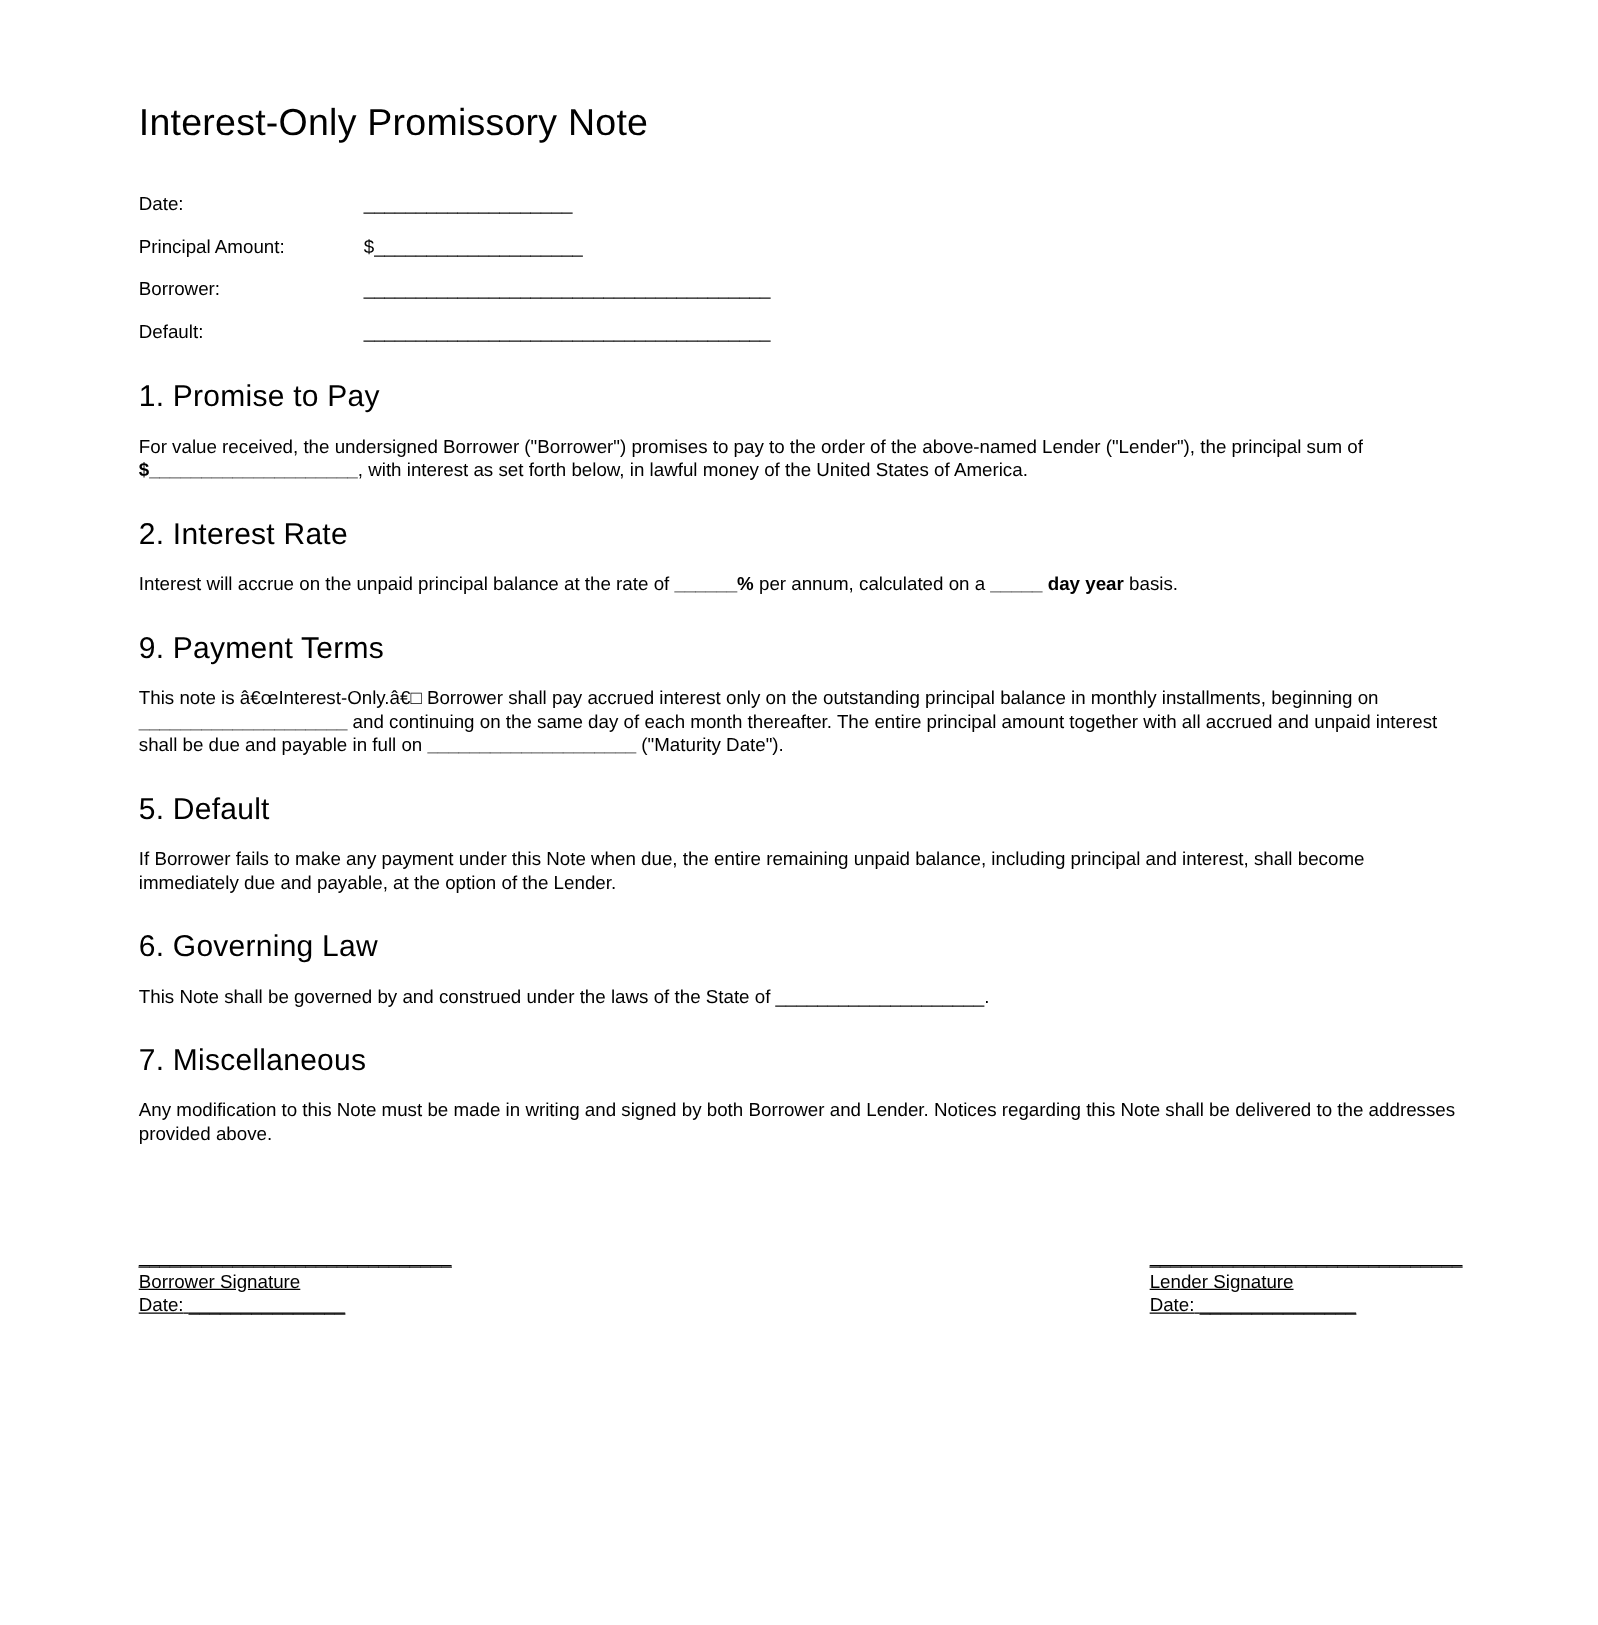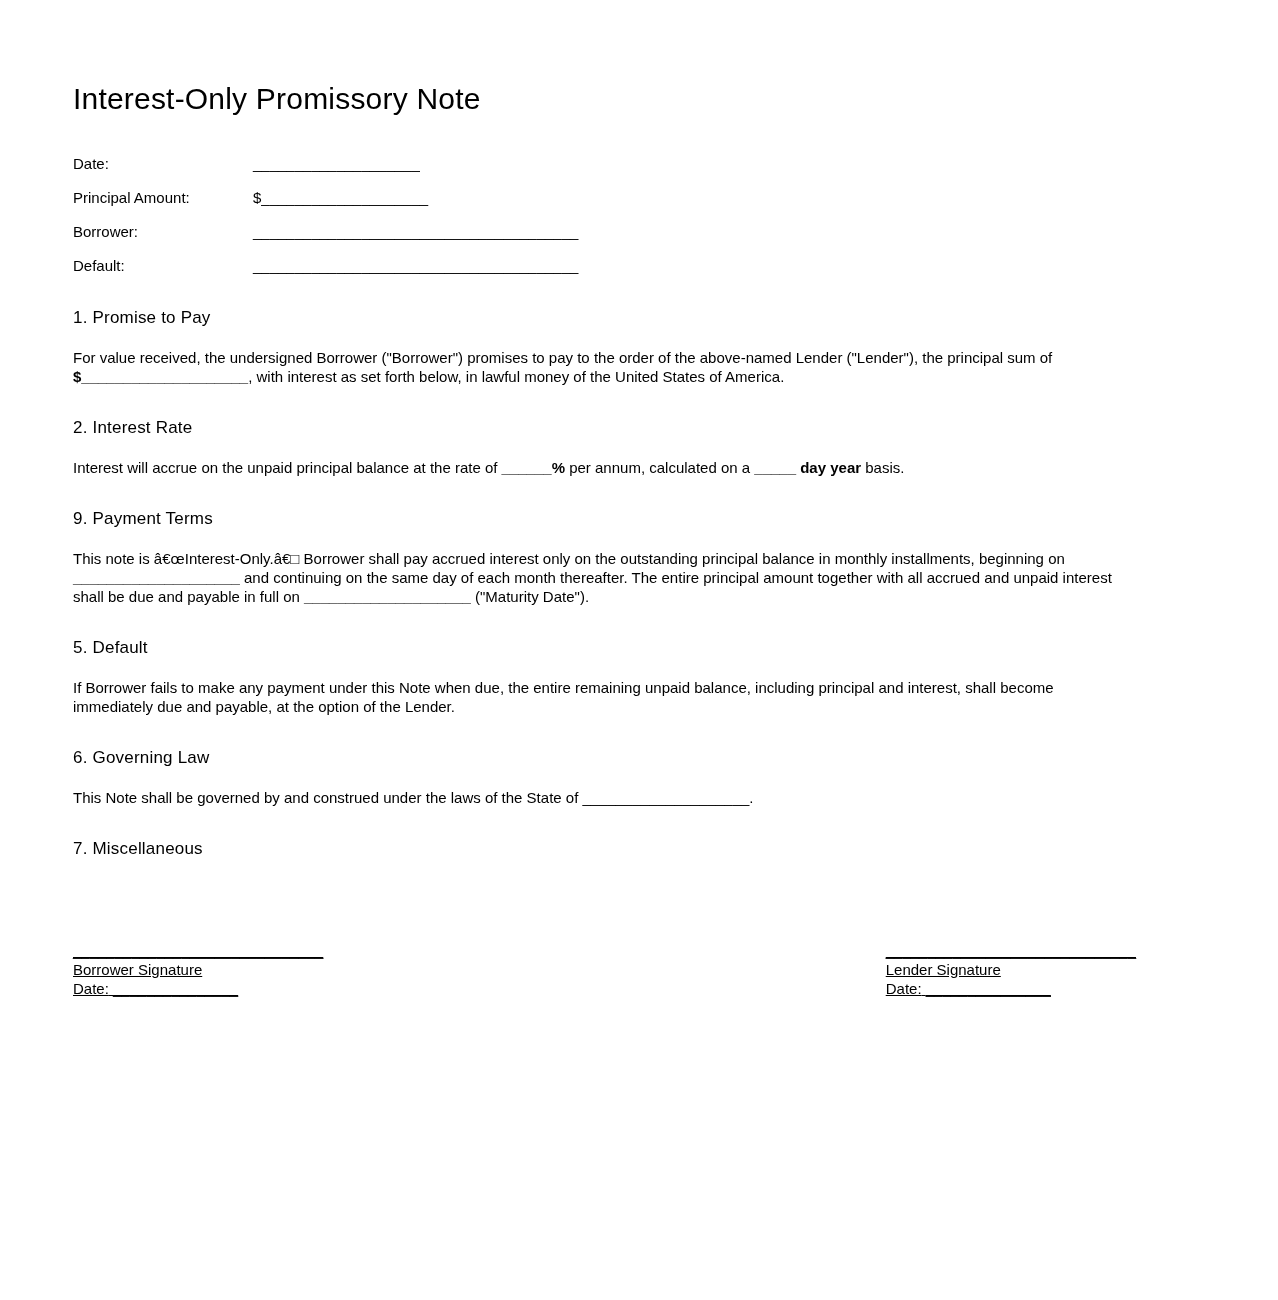--- a/index.html
+++ b/index.html
@@ -7,21 +7,21 @@
     padding: 0;
     background: #ffffff;
     color: #000000;
     font-family: "Liberation Sans", "DejaVu Sans", sans-serif;
   }
   .page {
     position: relative;
     width: 1278px;
     height: 1300px;
     box-sizing: border-box;
-    padding: 82px 108px 0 73px;
+    padding: 82px 108px 0 111px;
     background: #ffffff;
     overflow: hidden;
   }
   h1.doc-title {
     font-size: 30px;
     font-weight: 400;
     margin: 0 0 36px 0;
     line-height: 1.15;
     letter-spacing: 0.2px;
   }
@@ -31,21 +31,21 @@
     display: flex;
     align-items: flex-end;
     line-height: 21px;
     margin-bottom: 13px;
     font-size: 15px;
   }
   .field-label { width: 180px; flex: 0 0 180px; }
   .field-value { white-space: nowrap; }
   
   h2.section-heading {
-    font-size: 17px;
+    font-size: 24px;
     font-weight: 400;
     margin: 30px 0 18px 0;
     line-height: 24px;
     letter-spacing: 0.2px;
   }
   p.section-paragraph {
     font-size: 15px;
     line-height: 19px;
     margin: 0;
     max-width: 1063px;
@@ -114,20 +114,21 @@
   <p class="section-paragraph"><span>If Borrower fails to make any payment under this Note when due, the entire remaining unpaid balance, including principal and interest, shall become immediately due and payable, at the option of the Lender.</span></p>
       </section>
 
   <section>
     <h2 class="section-heading">6. Governing Law</h2>
   <p class="section-paragraph"><span>This Note shall be governed by and construed under the laws of the State of ____________________.</span></p>
       </section>
 
   <section>
     <h2 class="section-heading">7. Miscellaneous</h2>
+  <p class="section-paragraph"><span>Any modification to this Note must be made in writing and signed by both Borrower and Lender. Notices regarding this Note shall be delivered to the addresses provided above.</span></p>
       </section>
 </div>
 
   <div class="signatures" id="signatures">
   <div class="sig-block">
     <span class="sig-line">______________________________</span>
     <span class="sig-label">Borrower Signature</span><br>
     <span class="sig-date"><span>Date:</span> <span>_______________</span></span>
   </div>
 

